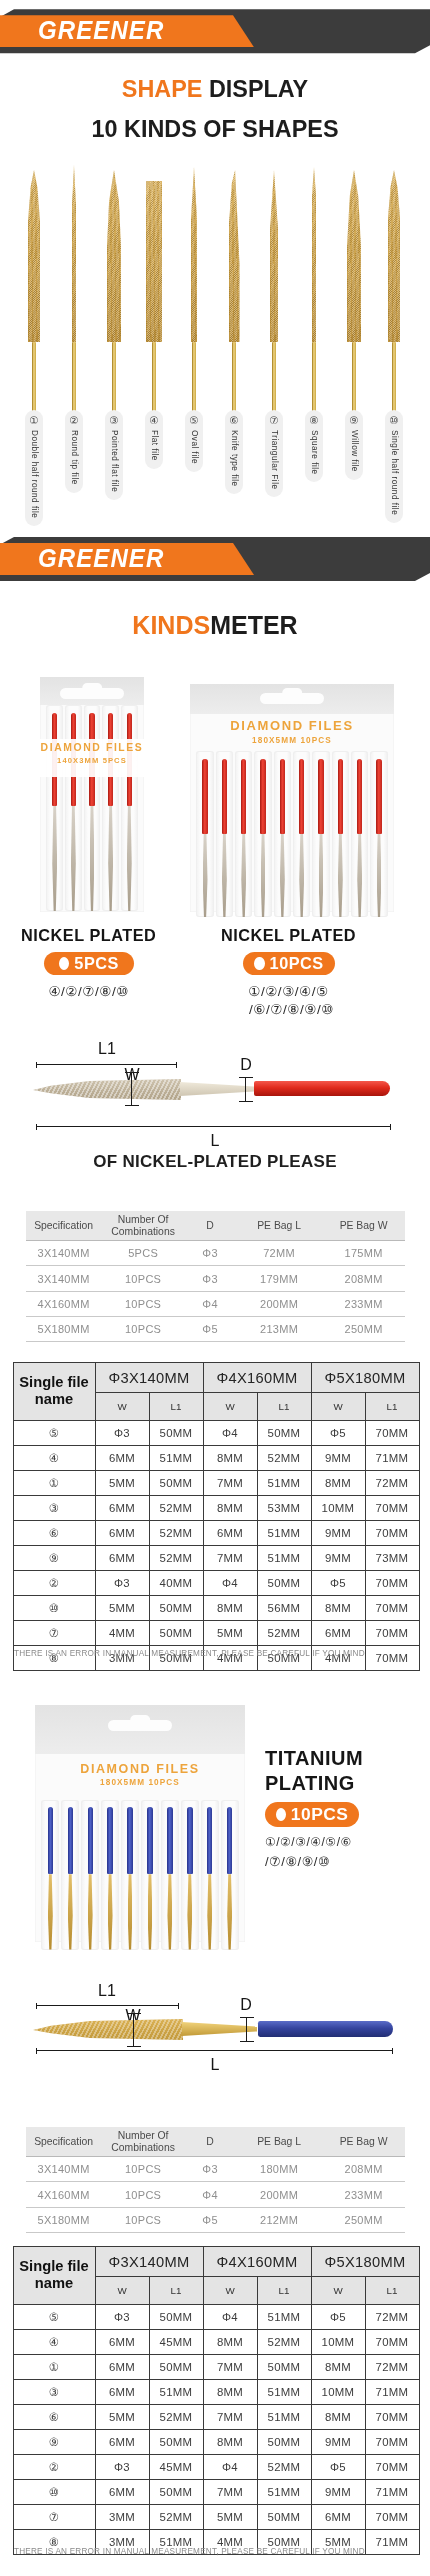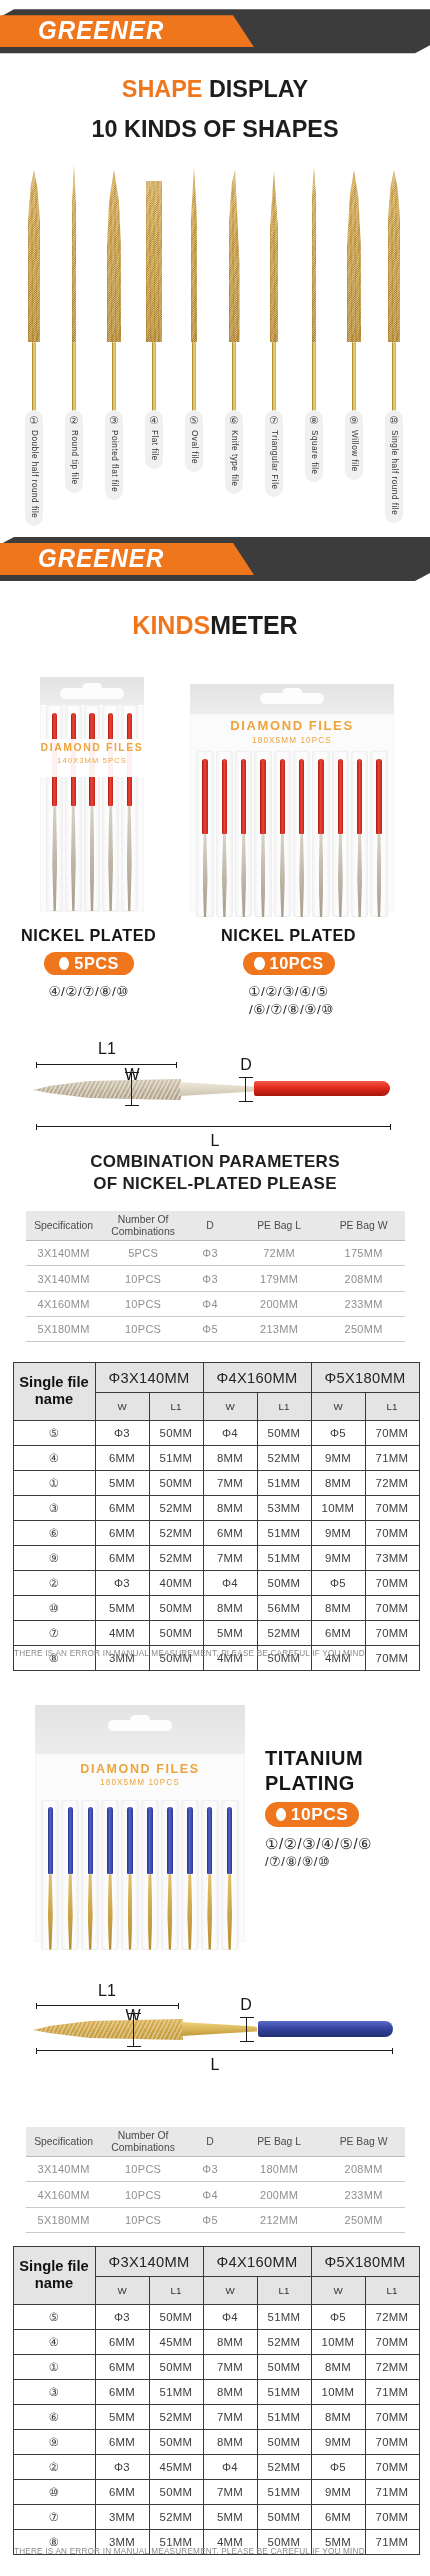--- a/index.html
+++ b/index.html
@@ -53,21 +53,21 @@
     color:#333;letter-spacing:0.5px;}
 
   
   .pkg{position:absolute;background:#fbfbfb;box-shadow:0 0 0 0.5px #f0f0f0 inset;}
   .pkg-head{position:relative;background:linear-gradient(180deg,#e3e3e3,#ededed);}
   .hang{position:absolute;left:50%;transform:translateX(-50%);width:64px;height:11px;
     background:#fdfdfd;border-radius:6px;}
   .hang:before{content:'';position:absolute;top:-4.9px;left:50%;transform:translateX(-50%);
     width:19.6px;height:9.8px;background:#fdfdfd;border-radius:4.9px 4.9px 0 0;}
   .pkg-title{text-align:center;color:#eda43c;font-weight:700;letter-spacing:1.6px;}
-  .pkg-size{text-align:center;color:#eda43c;font-weight:400;letter-spacing:1.1px;}
+  .pkg-size{text-align:center;color:#eda43c;font-weight:700;letter-spacing:1.1px;}
   .blister{display:flex;padding:0 5.4px;}
   .slot{flex:1;margin:0 1.1px;border-radius:3.3px;background:linear-gradient(90deg,#f1f1f1,#fcfcfc 25%,#fcfcfc 75%,#eeeeee);
     box-shadow:0 0 0 1.1px #efefef inset;display:flex;flex-direction:column;align-items:center;padding-top:7.6px;}
   .phandle{width:5.4px;border-radius:2.7px 2.7px 1.1px 1.1px;
     background:linear-gradient(90deg,#a81a12,#ef4335 45%,#c0251b);}
   .pblade{width:4.9px;flex:1;background:linear-gradient(180deg,#d8d2c8,#a89d8b);
     clip-path:polygon(22% 0,78% 0,100% 55%,72% 100%,28% 100%,0 55%);}
   .ti .phandle{background:linear-gradient(90deg,#26318c,#5063c9 45%,#2b3894);}
   .ti .pblade{background:linear-gradient(180deg,#e3c06a,#b68c2f);}
   .overlay-band{position:absolute;left:0;width:100%;background:rgba(255,255,255,.93);}
@@ -388,21 +388,20 @@
     <div class="dtang" style="top:50px;left:180px;width:74px;height:14px"></div>
     <div class="dhandle" style="top:49px;left:254px;width:136px;height:15.3px"></div>
     <div class="vdim" style="top:40px;left:131px;height:34px"></div>
     <div class="dim-label" style="top:24px;left:232px;width:28px">D</div>
     <div class="vdim" style="top:45px;left:245px;height:25px"></div>
     <div class="hdim" style="top:94px;left:36px;width:355px"></div>
     <div class="dim-label" style="top:100px;left:0;width:430px">L</div>
   </div>
 
   <div class="combo-head" style="top:1151px">
-    <div>COMBINATION PARAMETERS</div>
     <div>OF NICKEL-PLATED PLEASE</div>
   </div>
   <table class="combo-table" style="top:1211px;left:25.6px">
     <colgroup>
         <col style="width:76px">
         <col style="width:83px">
         <col style="width:51px">
         <col style="width:87px">
         <col style="width:82px">
       </colgroup>
@@ -628,21 +627,21 @@
   </div>
 
   <div class="ti-head" style="top:1746px;left:265px">
     <div>TITANIUM</div>
     <div>PLATING</div>
   </div>
   <div class="pill" style="top:1802px;left:265px;width:94px;height:25px">
     <span class="dot"></span>
     <span class="ptxt" style="font-size:17.4px">10PCS</span>
   </div>
-  <div class="cnums" style="top:1835px;left:265px;width:163px;text-align:left;font-size:15px">①/②/③/④/⑤/⑥</div>
+  <div class="cnums" style="top:1835px;left:265px;width:163px;text-align:left;font-size:12px">①/②/③/④/⑤/⑥</div>
   <div class="cnums" style="top:1854px;left:265px;width:163px;text-align:left;font-size:13px">/⑦/⑧/⑨/⑩</div>
 
   <div class="abs gold" style="top:1980px;left:0;width:430px;height:104px">
     <div class="dim-label" style="top:2.2px;left:36px;width:142px">L1</div>
     <div class="hdim" style="top:25px;left:36px;width:143px"></div>
     <div class="dim-label" style="top:27px;left:119px;width:28px">W</div>
     <div class="dblade" style="top:39px;left:33px;width:150px;height:21px"></div>
     <div class="dtang" style="top:42px;left:182px;width:75px;height:14px"></div>
     <div class="dhandle" style="top:41px;left:258px;width:135px;height:16.3px"></div>
     <div class="vdim" style="top:33px;left:133px;height:34px"></div>

